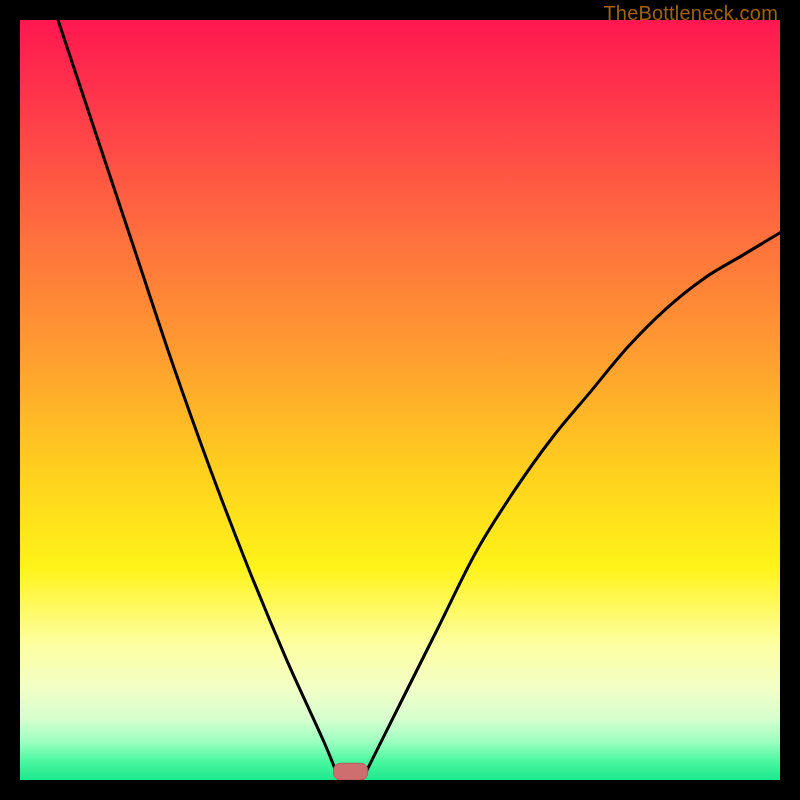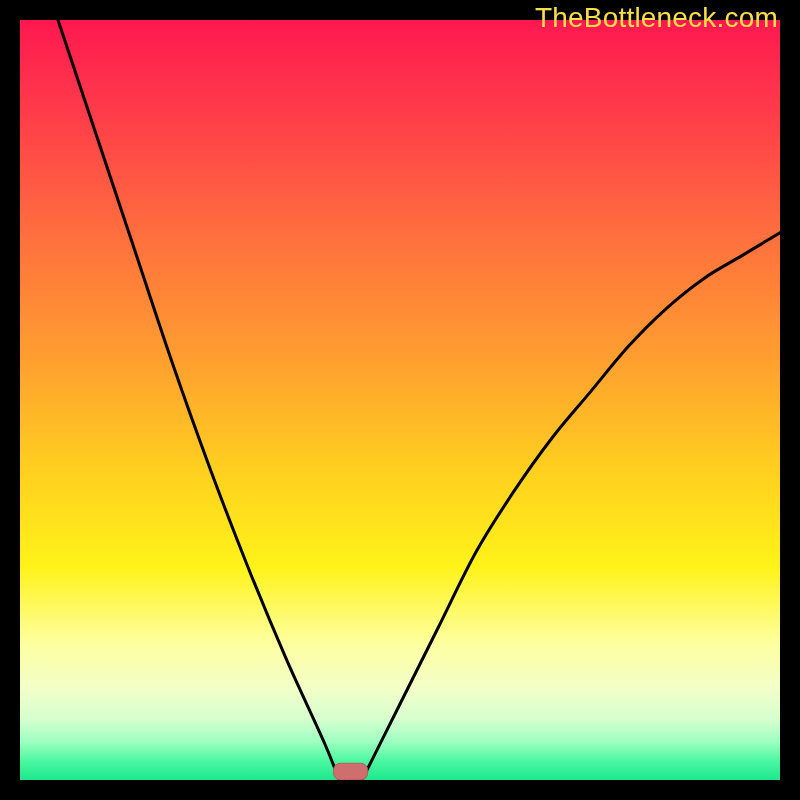--- a/index.html
+++ b/index.html
@@ -23,22 +23,22 @@
     position: absolute;
     left: 0;
     top: 0;
     width: 760px;
     height: 760px;
   }
   .watermark {
     position: absolute;
     top: 2px;
     right: 22px;
-    color: #fde047;
-    font-size: 28px;
+    color: #a16207;
+    font-size: 20px;
     font-weight: 500;
     letter-spacing: 0.2px;
   }
   svg { display: block; }
 </style>
 </head>
 <body>
 
 <div class="frame">
   <svg class="plot" id="plot-svg" viewBox="0 0 760 760" preserveAspectRatio="none">

